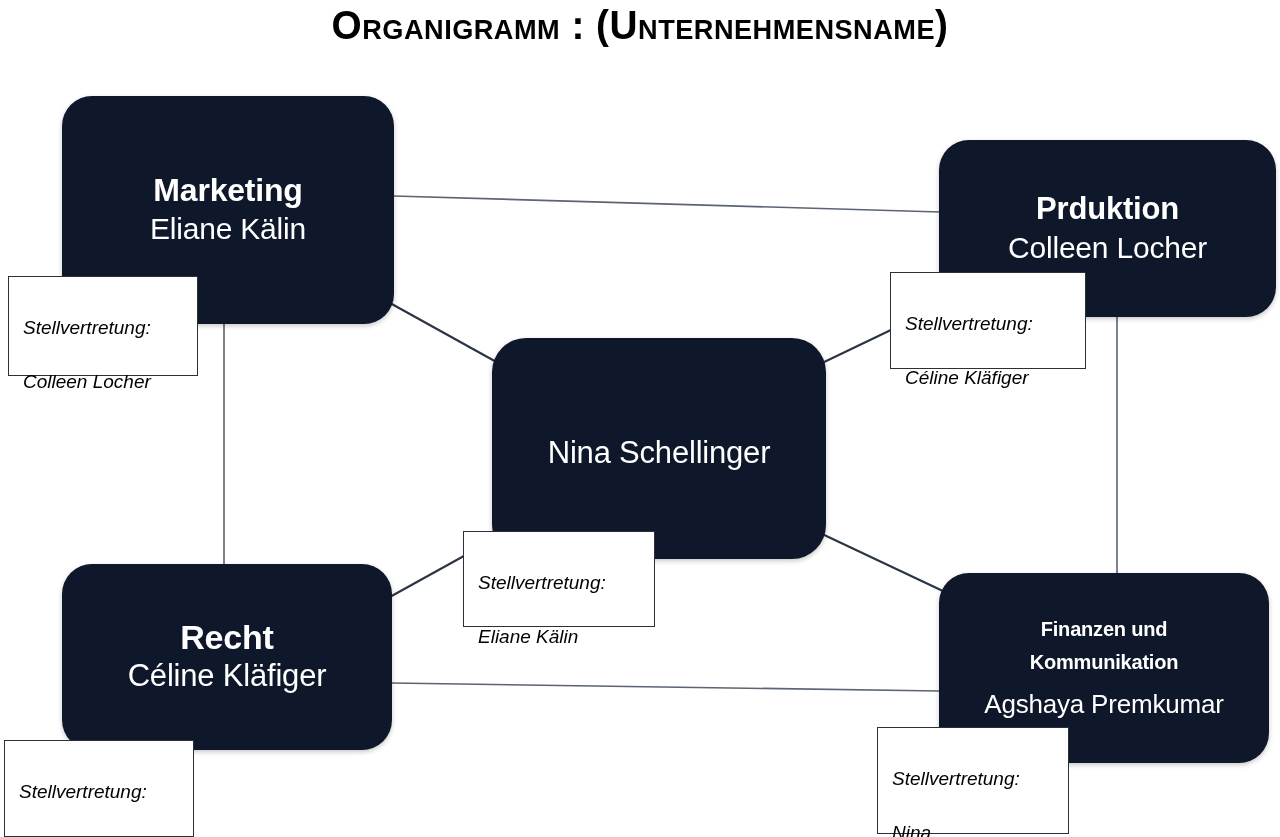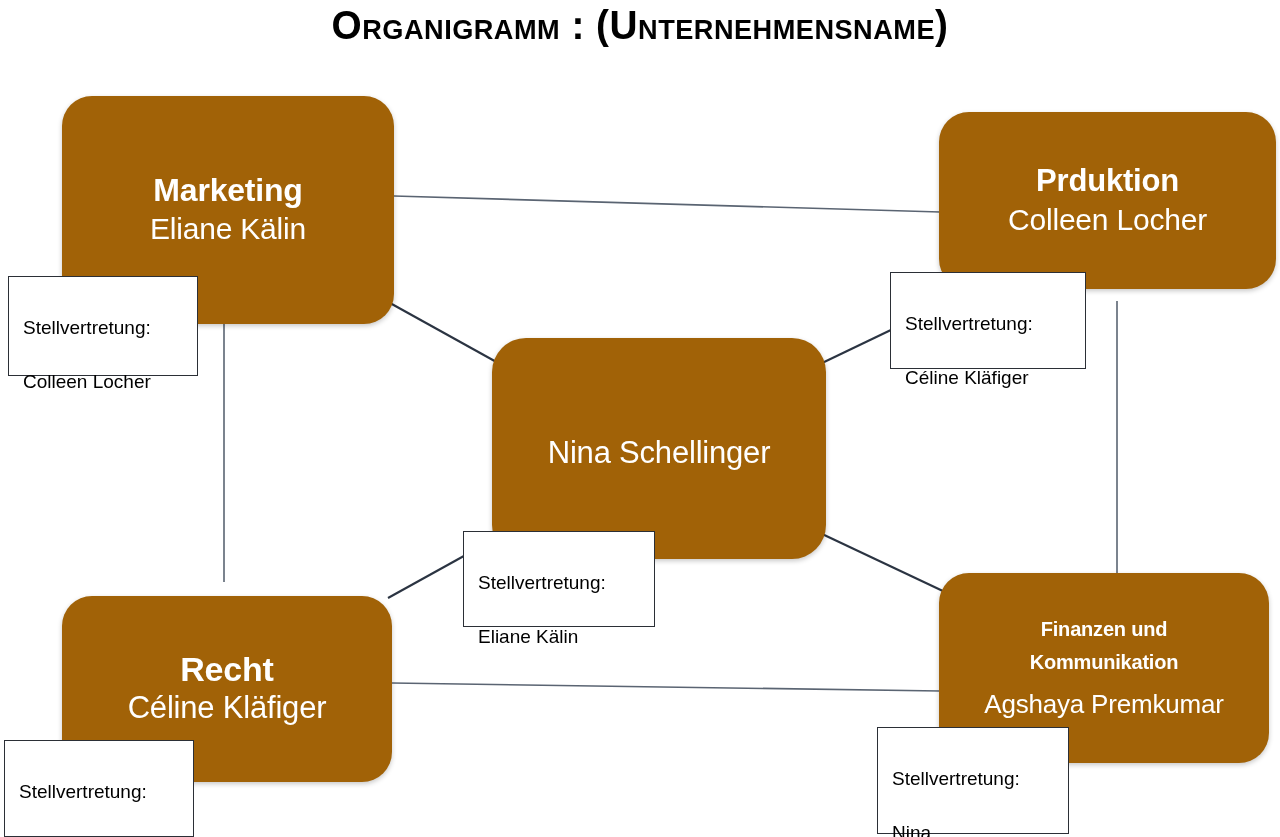--- a/index.html
+++ b/index.html
@@ -41,21 +41,21 @@
     left: 0; top: 0;
     width: 1280px;
     height: 837px;
     z-index: 1;
   }
 
   
   .node {
     position: absolute;
     z-index: 2;
-    background: #a16207;
+    background: #0f172a;
     border-radius: 30px;
     box-shadow: 0 2px 5px rgba(0,0,0,0.22);
     color: #ffffff;
     box-sizing: border-box;
     display: flex;
     flex-direction: column;
     align-items: center;
     justify-content: center;
     text-align: center;
     padding: 4px 18px;
@@ -70,24 +70,24 @@
   .node .node-person {
     font-weight: normal;
     font-size: 29px;
     line-height: 38px;
     letter-spacing: -0.2px;
     margin-top: 2px;
   }
 
   
   #node-marketing   { left: 62px;  top: 96px;  width: 332px; height: 228px; }
-  #node-produktion  { left: 939px; top: 112px; width: 337px; height: 177px; }
+  #node-produktion  { left: 939px; top: 140px; width: 337px; height: 177px; }
   #node-gf          { left: 492px; top: 338px; width: 334px; height: 221px;
                       border-radius: 34px; }
-  #node-recht       { left: 62px;  top: 596px; width: 330px; height: 186px; }
+  #node-recht       { left: 62px;  top: 564px; width: 330px; height: 186px; }
   #node-finanzen    { left: 939px; top: 573px; width: 330px; height: 190px; }
 
   
   #node-marketing  .node-title  { font-size: 32px; }
   #node-marketing  .node-person { font-size: 30px; }
   #node-produktion .node-title  { font-size: 31px; }
   #node-produktion .node-person { font-size: 30px; }
   #node-gf         .node-title  { font-size: 33px; line-height: 42px; }
   #node-gf         .node-person { font-size: 31px; margin-top: 8px; }
   #node-recht      .node-title  { font-size: 34px; }
@@ -102,20 +102,21 @@
     background: #ffffff;
     border: 1.5px solid #2b2f36;
     box-sizing: border-box;
     padding: 10px 12px 6px 14px;
     font-family: "Liberation Sans", sans-serif;
     font-size: 19px;
     line-height: 27px;
     color: #000000;
     text-align: left;
     white-space: pre-line;
+    font-style: italic;
   }
 
   #note-marketing { left: 8px;   top: 276px; width: 190px; height: 100px; }
   #note-produktion{ left: 890px; top: 272px; width: 196px; height: 97px; }
   #note-gf        { left: 463px; top: 531px; width: 192px; height: 96px; }
   #note-recht     { left: 4px;   top: 740px; width: 190px; height: 97px; }
   #note-finanzen  { left: 877px; top: 727px; width: 192px; height: 107px; }
 
   .note-label { display: block; }
   .note-person { display: block; white-space: pre-line; }

